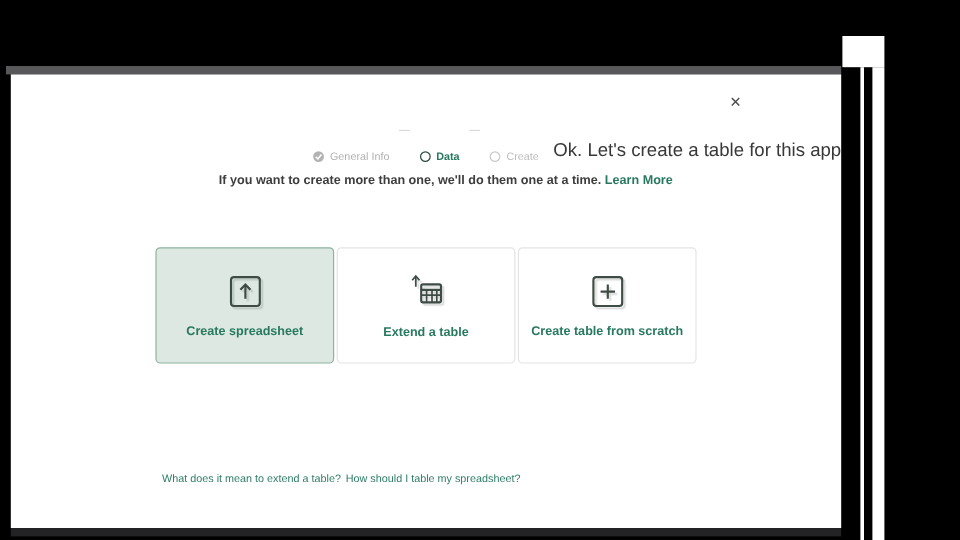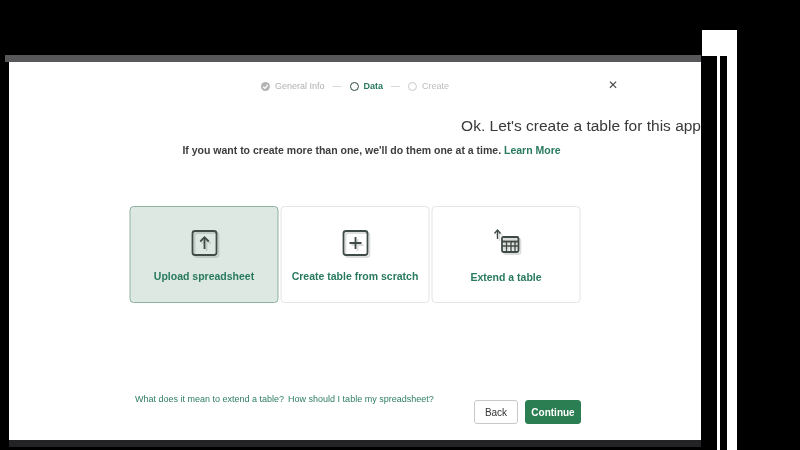--- a/index.html
+++ b/index.html
@@ -18,21 +18,21 @@
   .strip-wide { position: absolute; left: 727px; top: 56px; width: 10px; height: 394px; background: #fff; }
 
   
   .modal { position: absolute; left: 9px; top: 62px; width: 692px; height: 378px; background: #fff; }
 
   
   .stepper {
     position: absolute; top: 19px; left: 50%; transform: translateX(-50%);
     display: flex; align-items: center; white-space: nowrap;
   }
-  .step { display: flex; align-items: center; gap: 5px; font-size: 9px; }
+  .step { display: flex; align-items: center; gap: 5px; font-size: 9px; margin-top: 44px; }
   .dot { width: 9px; height: 9px; border-radius: 50%; display: flex; align-items: center; justify-content: center; flex: 0 0 auto; }
   .step-done .dot { background: #b3b3b3; }
   .step-done .step-label { color: #b1b1b1; }
   .step-active .dot { width: 9px; height: 9px; border: 1.5px solid #2b4a3c; background: #fff; }
   .step-active .step-label { color: #26795c; font-weight: 700; text-align: right; }
   .step-upcoming .dot { border: 1.5px solid #c9c9c9; background: #fff; }
   .step-upcoming .step-label { color: #bdbdbd; }
   .step-sep { color: #c6c6c6; font-size: 9px; margin: 0 8px; }
 
   .close-btn {
@@ -118,55 +118,51 @@
   <div class="card-row">
 
     <div class="card selected">
       <span class="card-icon">
         <svg width="30" height="30" viewBox="0 0 30 30">
           <rect x="3" y="3" width="24" height="24" rx="2.5" fill="none" stroke="#3f4b45" stroke-width="1.8"></rect>
           <line x1="15" y1="21" x2="15" y2="10" stroke="#3f4b45" stroke-width="1.8"></line>
           <polyline points="10.8,13.5 15,9.2 19.2,13.5" fill="none" stroke="#3f4b45" stroke-width="1.8"></polyline>
         </svg>
       </span>
-      <span class="card-label">Upload spreadsheet</span>
-    </div>
-
-    <div class="card">
-      <span class="card-icon">
-        <svg width="30" height="30" viewBox="0 0 30 30">
-          <rect x="3" y="3" width="24" height="24" rx="2.5" fill="none" stroke="#3f4b45" stroke-width="1.8"></rect>
-          <line x1="15" y1="9" x2="15" y2="21" stroke="#3f4b45" stroke-width="1.8"></line>
-          <line x1="9" y1="15" x2="21" y2="15" stroke="#3f4b45" stroke-width="1.8"></line>
-        </svg>
-      </span>
-      <span class="card-label">Create table from scratch</span>
+      <span class="card-label">Create spreadsheet</span>
     </div>
 
     <div class="card">
       <span class="card-icon">
         <svg width="32" height="32" viewBox="0 0 32 32">
           <line x1="7" y1="12" x2="7" y2="3.5" stroke="#3f4b45" stroke-width="1.4"></line>
           <polyline points="4,6.5 7,3 10,6.5" fill="none" stroke="#3f4b45" stroke-width="1.4"></polyline>
           <rect x="11.5" y="10" width="16.5" height="15" rx="1.5" fill="none" stroke="#3f4b45" stroke-width="1.8"></rect>
           <line x1="11.5" y1="14.5" x2="28" y2="14.5" stroke="#3f4b45" stroke-width="1.8"></line>
           <line x1="11.5" y1="19" x2="28" y2="19" stroke="#3f4b45" stroke-width="1.4"></line>
           <line x1="16" y1="14.5" x2="16" y2="25" stroke="#3f4b45" stroke-width="1.4"></line>
           <line x1="20.5" y1="14.5" x2="20.5" y2="25" stroke="#3f4b45" stroke-width="1.4"></line>
           <line x1="24.5" y1="14.5" x2="24.5" y2="25" stroke="#3f4b45" stroke-width="1.4"></line>
         </svg>
       </span>
       <span class="card-label">Extend a table</span>
     </div>
 
+    <div class="card">
+      <span class="card-icon">
+        <svg width="30" height="30" viewBox="0 0 30 30">
+          <rect x="3" y="3" width="24" height="24" rx="2.5" fill="none" stroke="#3f4b45" stroke-width="1.8"></rect>
+          <line x1="15" y1="9" x2="15" y2="21" stroke="#3f4b45" stroke-width="1.8"></line>
+          <line x1="9" y1="15" x2="21" y2="15" stroke="#3f4b45" stroke-width="1.8"></line>
+        </svg>
+      </span>
+      <span class="card-label">Create table from scratch</span>
+    </div>
+
   </div>
 
   <div class="help-links">
     <a href="#" class="help-link">What does it mean to extend a table?</a>
     <a href="#" class="help-link">How should I table my spreadsheet?</a>
   </div>
 
-  <div class="footer-buttons">
-    <button class="btn btn-back">Back</button>
-    <button class="btn btn-continue">Continue</button>
-  </div>
 
 </div>
 
 </body></html>

